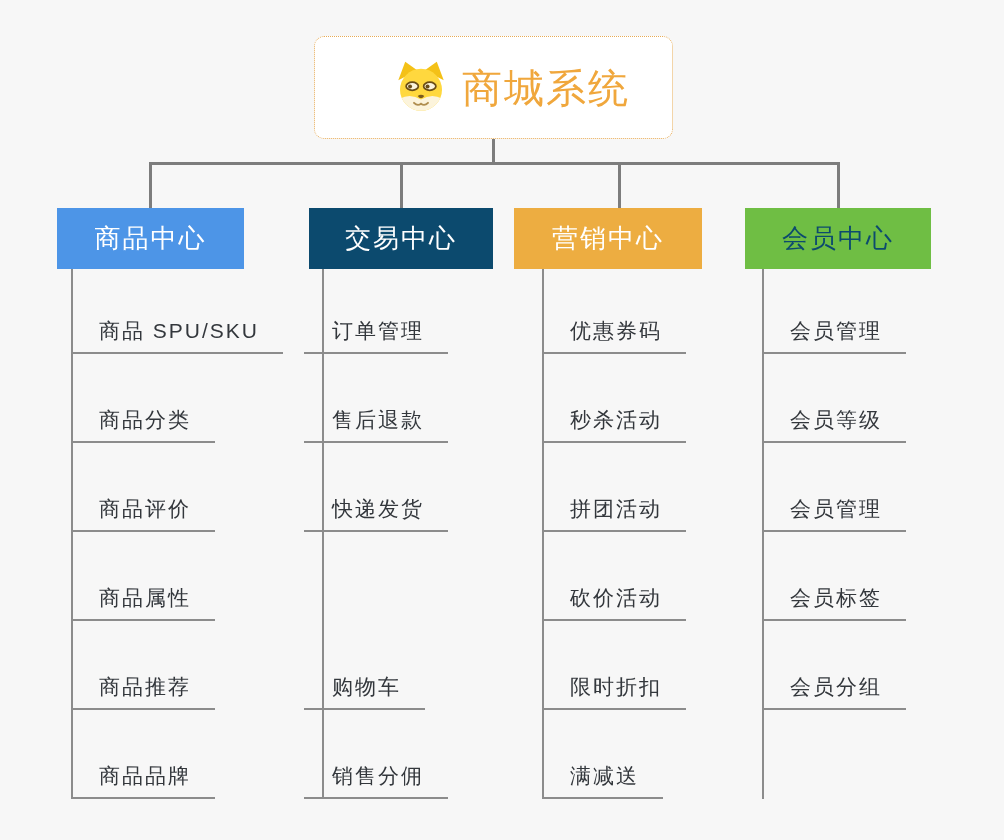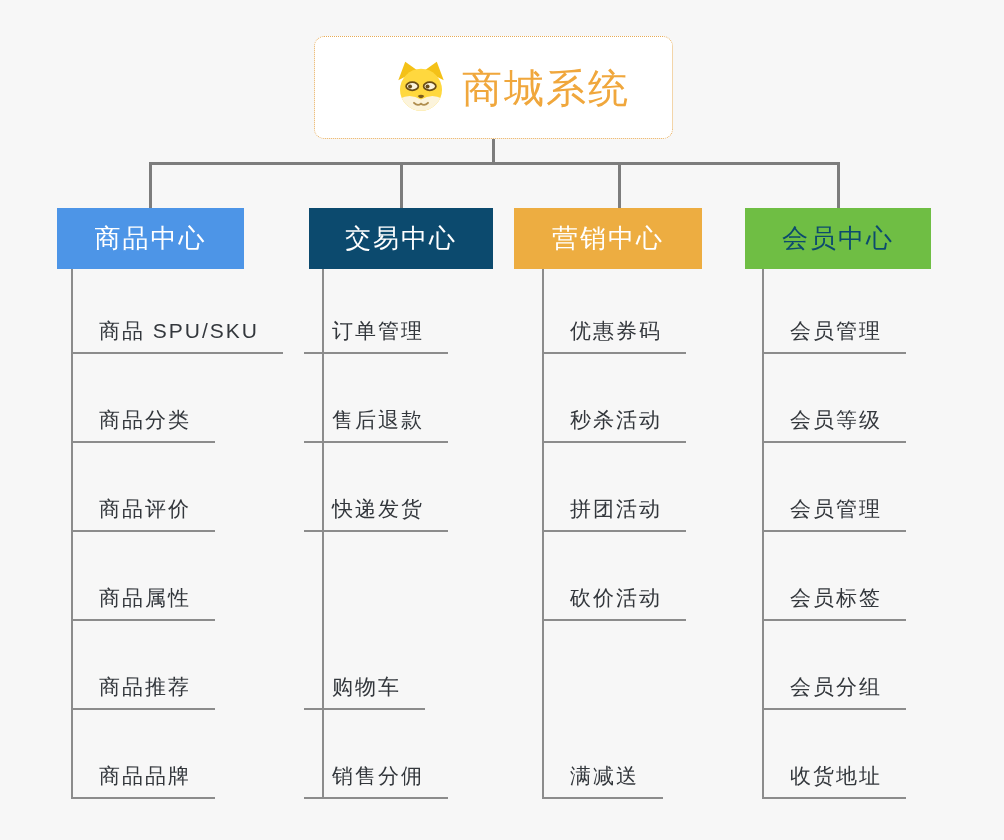--- a/index.html
+++ b/index.html
@@ -109,22 +109,22 @@
   <div class="item c1 r0">订单管理</div>
   <div class="item c1 r1">售后退款</div>
   <div class="item c1 r2">快递发货</div>
   <div class="item c1 r4">购物车</div>
   <div class="item c1 r5">销售分佣</div>
 
   <div class="item c2 r0">优惠券码</div>
   <div class="item c2 r1">秒杀活动</div>
   <div class="item c2 r2">拼团活动</div>
   <div class="item c2 r3">砍价活动</div>
+  <div class="item c2 r4">限时折扣</div>
   <div class="item c2 r5">满减送</div>
 
   <div class="item c3 r0">会员管理</div>
   <div class="item c3 r1">会员等级</div>
   <div class="item c3 r2">会员管理</div>
   <div class="item c3 r3">会员标签</div>
   <div class="item c3 r4">会员分组</div>
-  <div class="item c3 r5">收货地址</div>
 
 </div>
 
 </body></html>

